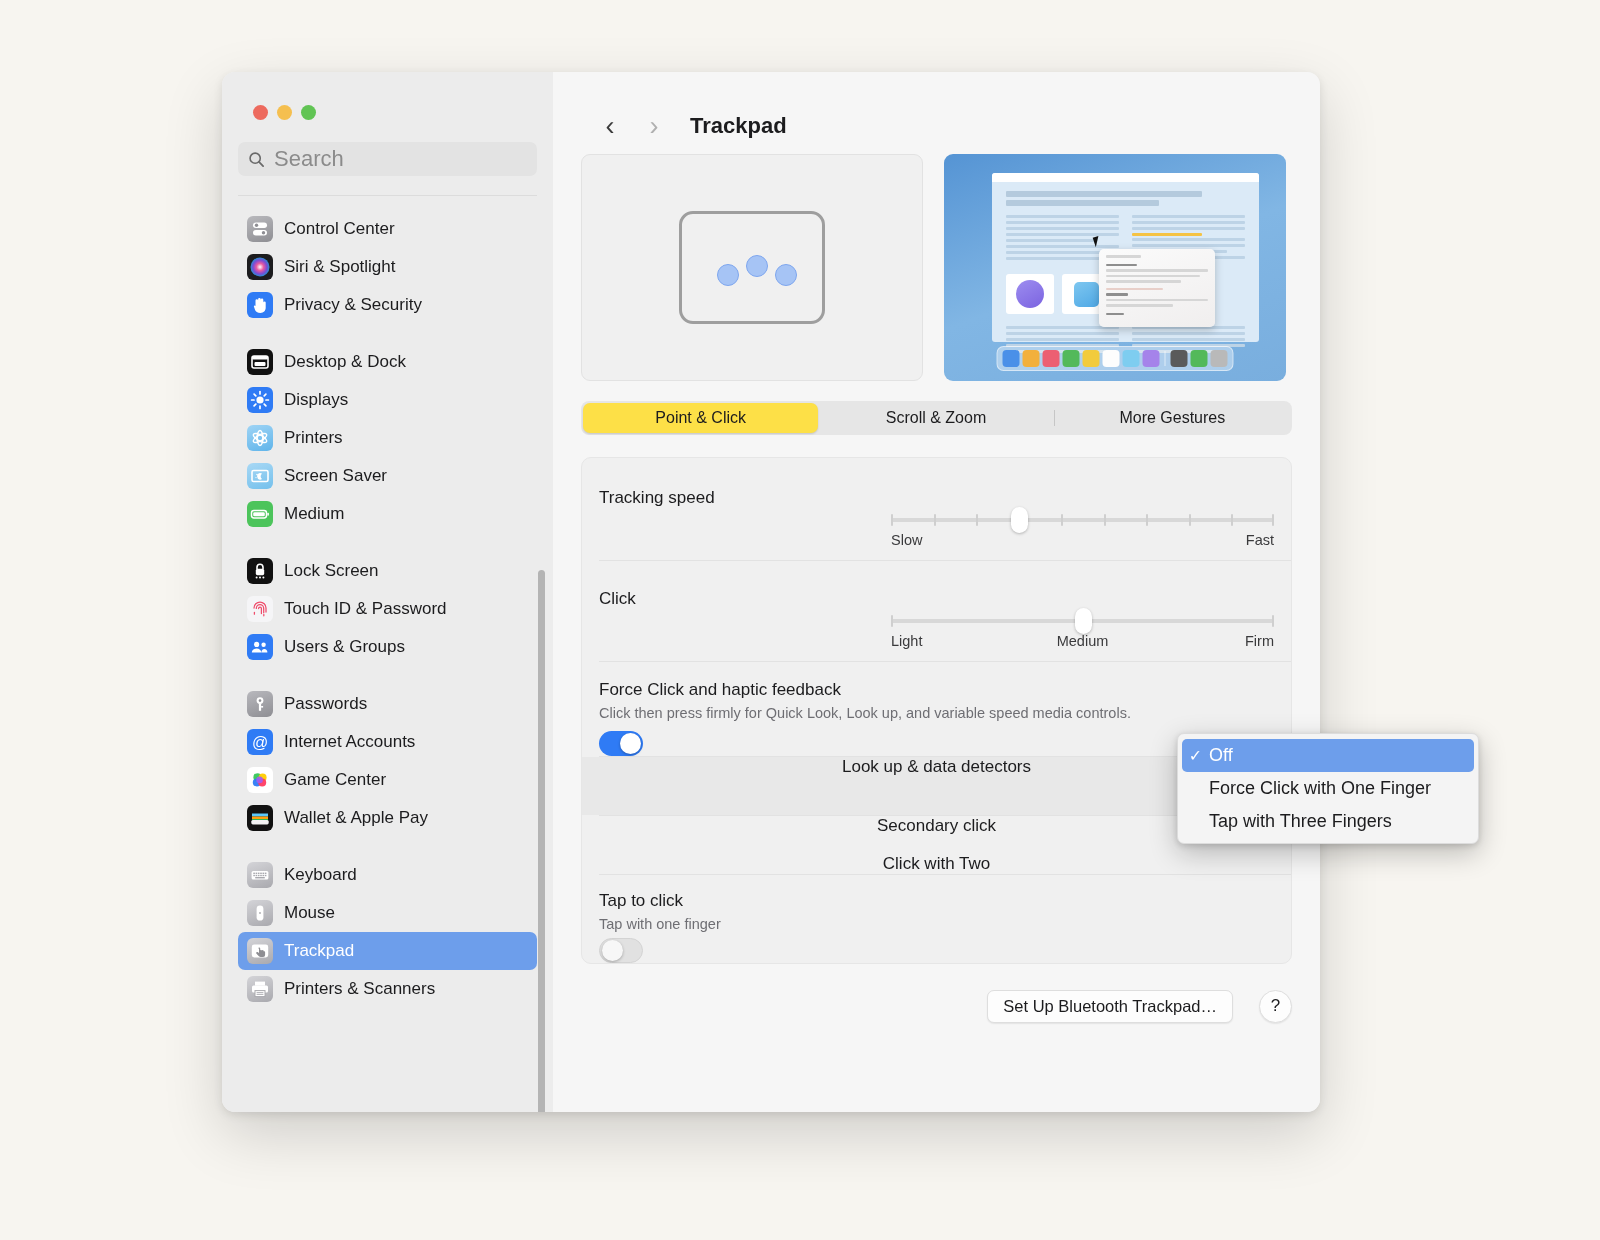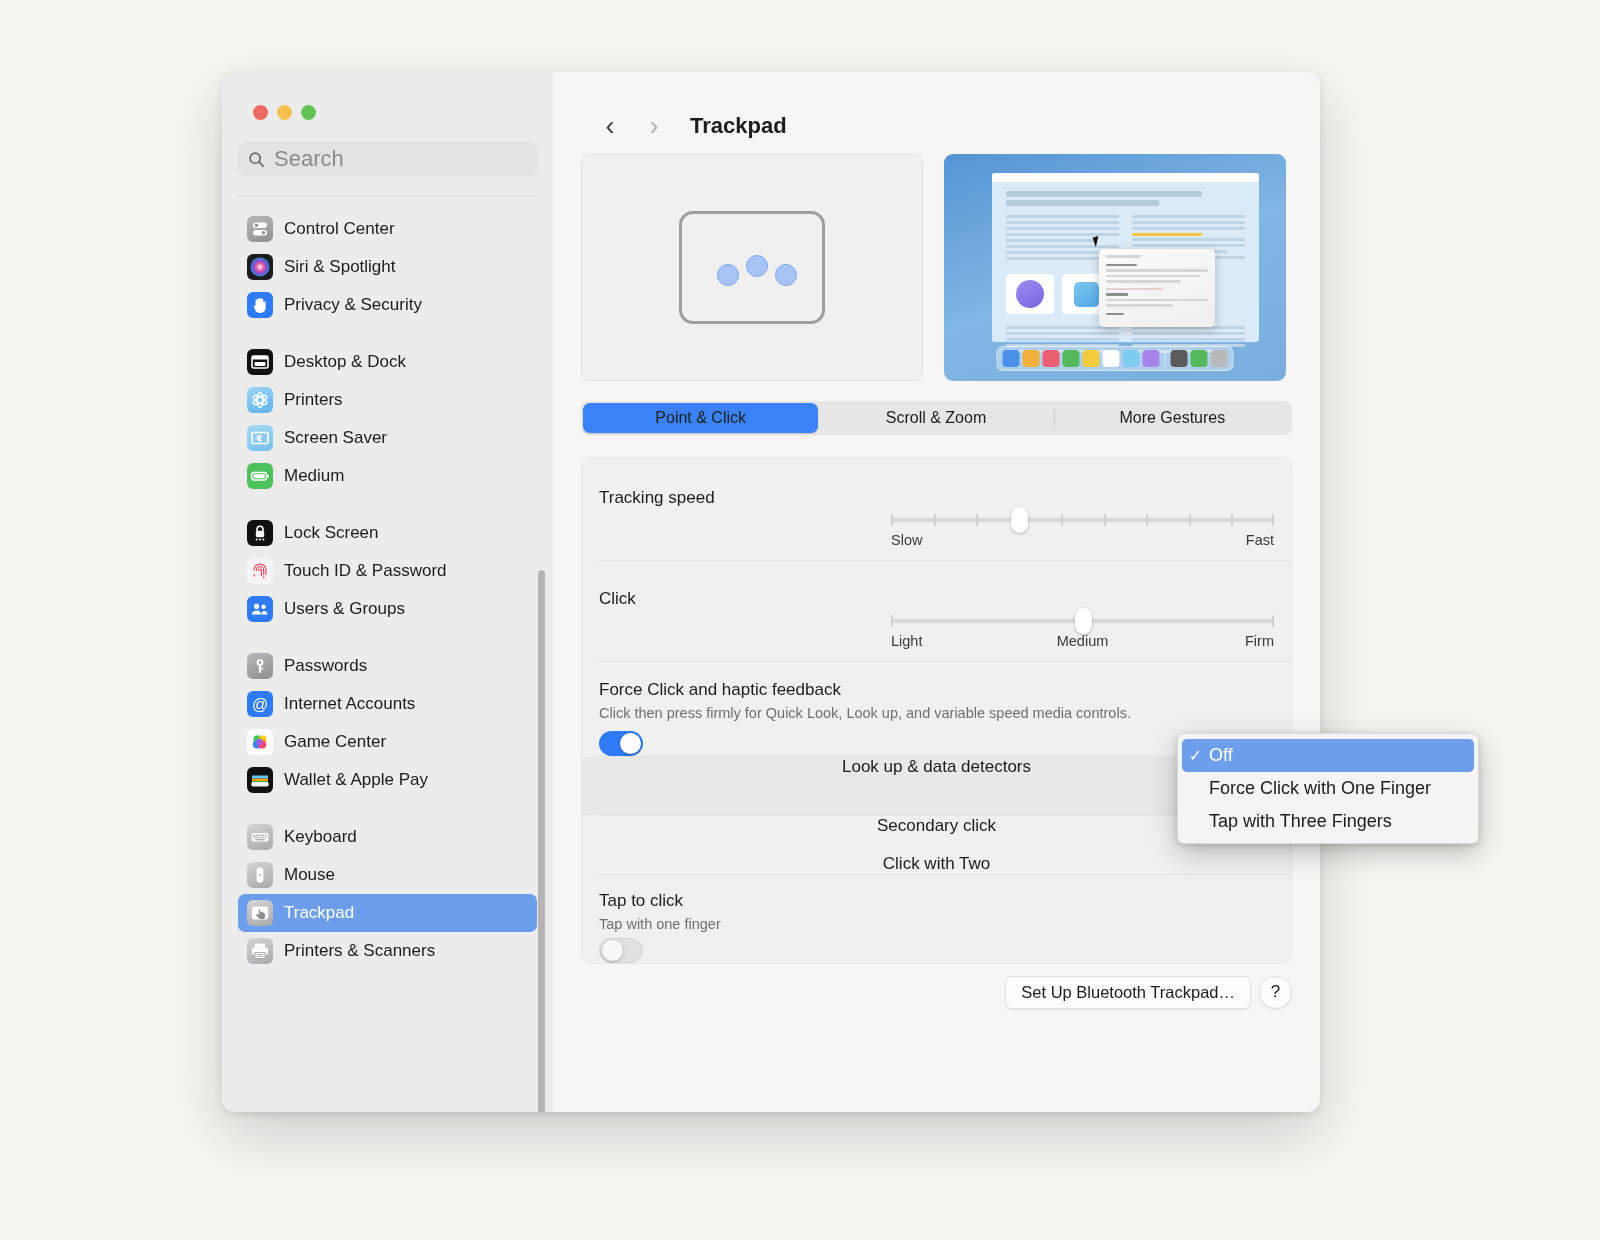--- a/index.html
+++ b/index.html
@@ -206,21 +206,21 @@
     padding: 2px;
     position: relative;
   }
   .tab {
     flex: 1; height: 30px;
     display: flex; align-items: center; justify-content: center;
     font-size: 16px; color: #1c1c1e;
     border-radius: 7px;
     position: relative;
   }
-  .tab.active { background: #3b82f6; box-shadow: 0 1px 2px rgba(0,0,0,.14); }
+  .tab.active { background: #fde047; box-shadow: 0 1px 2px rgba(0,0,0,.14); }
   .tab-sep {
     width: 1px; height: 16px; background: #c6c6c6;
   }
 
   
   .card {
     margin-top: 22px;
     background: #f0f0f0;
     border-radius: 10px;
     border: 1px solid #e6e6e6;
@@ -277,21 +277,21 @@
     position: absolute; top: 2px;
     width: 21px; height: 21px; border-radius: 50%;
     background: #fff; box-shadow: 0 1px 3px rgba(0,0,0,.28);
   }
   .toggle.on  .knob { right: 2px; }
   .toggle.off .knob { left: 2px; top: 1px; background: #f7f7f7; }
 
   
   .bottom-bar {
     display: flex; justify-content: flex-end; align-items: flex-start;
-    gap: 8px; margin-top: 12px;
+    gap: 26px; margin-top: 26px;
   }
   .btn {
     height: 33px; border-radius: 7px;
     background: #fdfdfd;
     border: 1px solid #dedede;
     box-shadow: 0 1px 1.5px rgba(0,0,0,.08);
     display: flex; align-items: center; justify-content: center;
     padding: 0 15px;
     font-size: 16.5px; color: #1c1c1e;
   }
@@ -394,20 +394,38 @@
       <div class="nav-group">
         <div class="nav-item">
           <span class="nav-icon" style="background:#111;">
             <svg class="icon-svg" viewBox="0 0 26 26">
                 <rect x="5" y="7" width="16" height="12" rx="2" fill="none" stroke="#fff" stroke-width="1.6"></rect>
                 <rect x="5" y="7" width="16" height="3.5" rx="1.6" fill="#fff"></rect>
                 <rect x="7.5" y="13" width="11" height="4" rx="1" fill="#fff"></rect>
               </svg>
           </span>
           <span>Desktop &amp; Dock</span>
+        </div>
+        <div class="nav-item">
+          <span class="nav-icon" style="background:#2f7bf5;">
+            <svg class="icon-svg" viewBox="0 0 26 26">
+                <circle cx="13" cy="13" r="3.6" fill="#fff"></circle>
+                <g stroke="#fff" stroke-width="1.7" stroke-linecap="round">
+                  <line x1="13" y1="4.6" x2="13" y2="7"></line>
+                  <line x1="13" y1="19" x2="13" y2="21.4"></line>
+                  <line x1="4.6" y1="13" x2="7" y2="13"></line>
+                  <line x1="19" y1="13" x2="21.4" y2="13"></line>
+                  <line x1="7.1" y1="7.1" x2="8.8" y2="8.8"></line>
+                  <line x1="17.2" y1="17.2" x2="18.9" y2="18.9"></line>
+                  <line x1="7.1" y1="18.9" x2="8.8" y2="17.2"></line>
+                  <line x1="17.2" y1="8.8" x2="18.9" y2="7.1"></line>
+                </g>
+              </svg>
+          </span>
+          <span>Displays</span>
         </div>
         <div class="nav-item">
           <span class="nav-icon" style="background:linear-gradient(160deg,#9fd4f5,#5fb4ea);">
             <svg class="icon-svg" viewBox="0 0 26 26">
                 <g fill="none" stroke="#fff" stroke-width="1.4">
                   <circle cx="13" cy="13" r="3"></circle>
                   <ellipse cx="13" cy="13" rx="3" ry="7.5"></ellipse>
                   <ellipse cx="13" cy="13" rx="3" ry="7.5" transform="rotate(60 13 13)"></ellipse>
                   <ellipse cx="13" cy="13" rx="3" ry="7.5" transform="rotate(120 13 13)"></ellipse>
                 </g>

